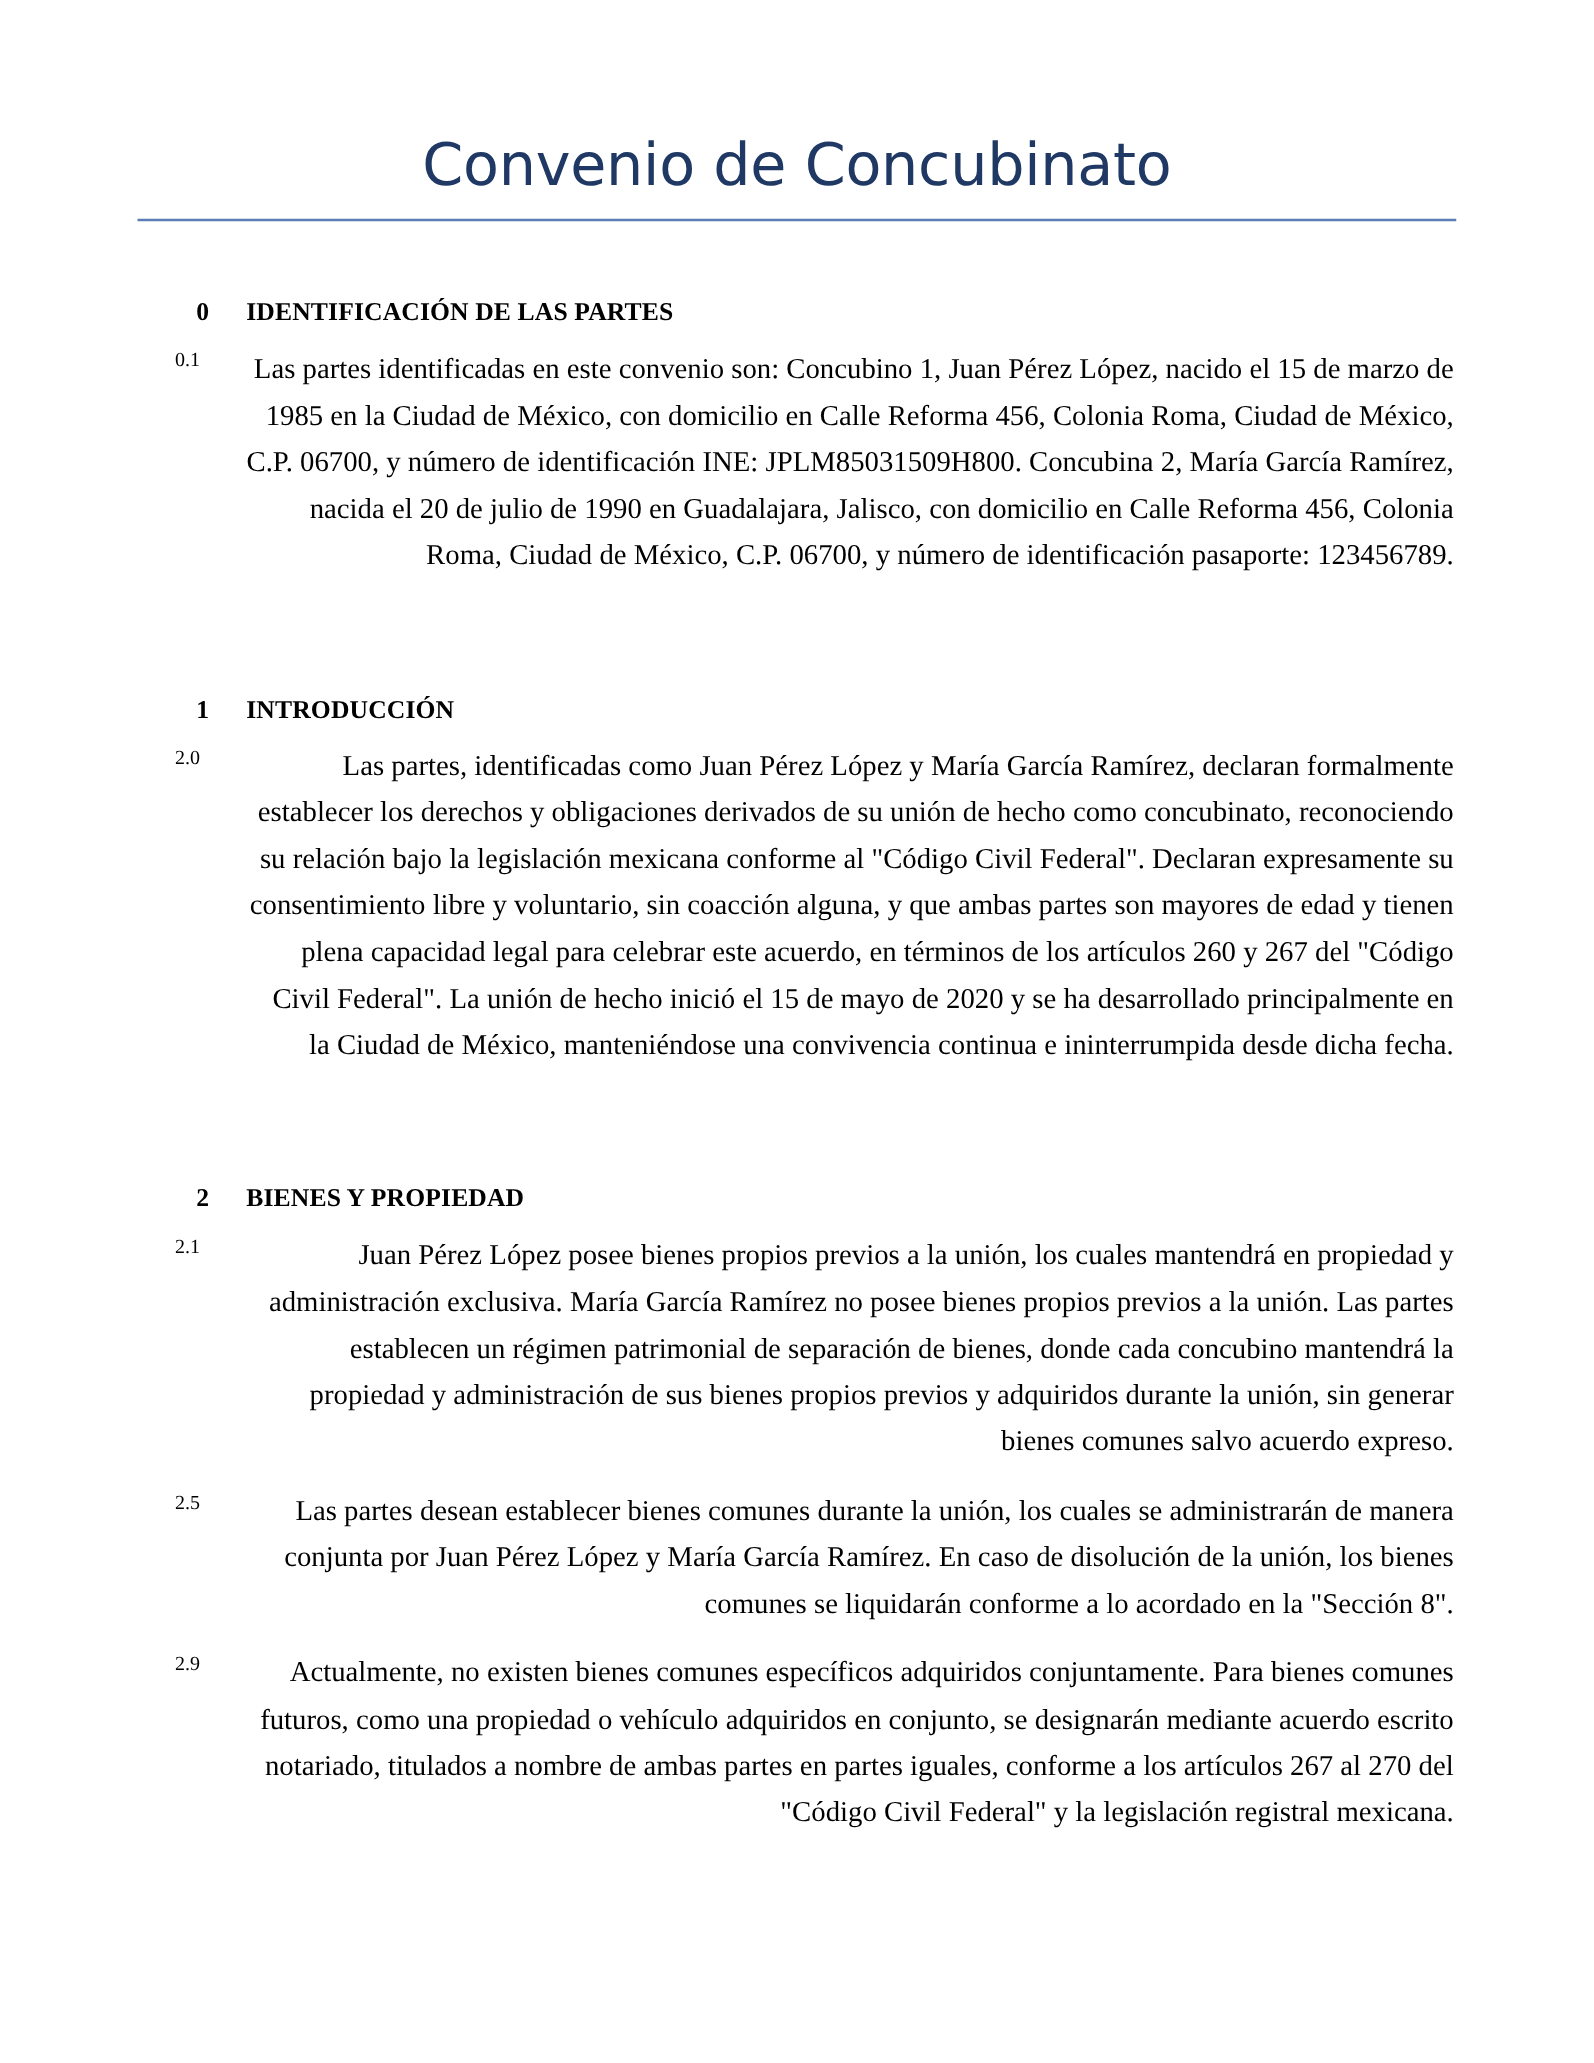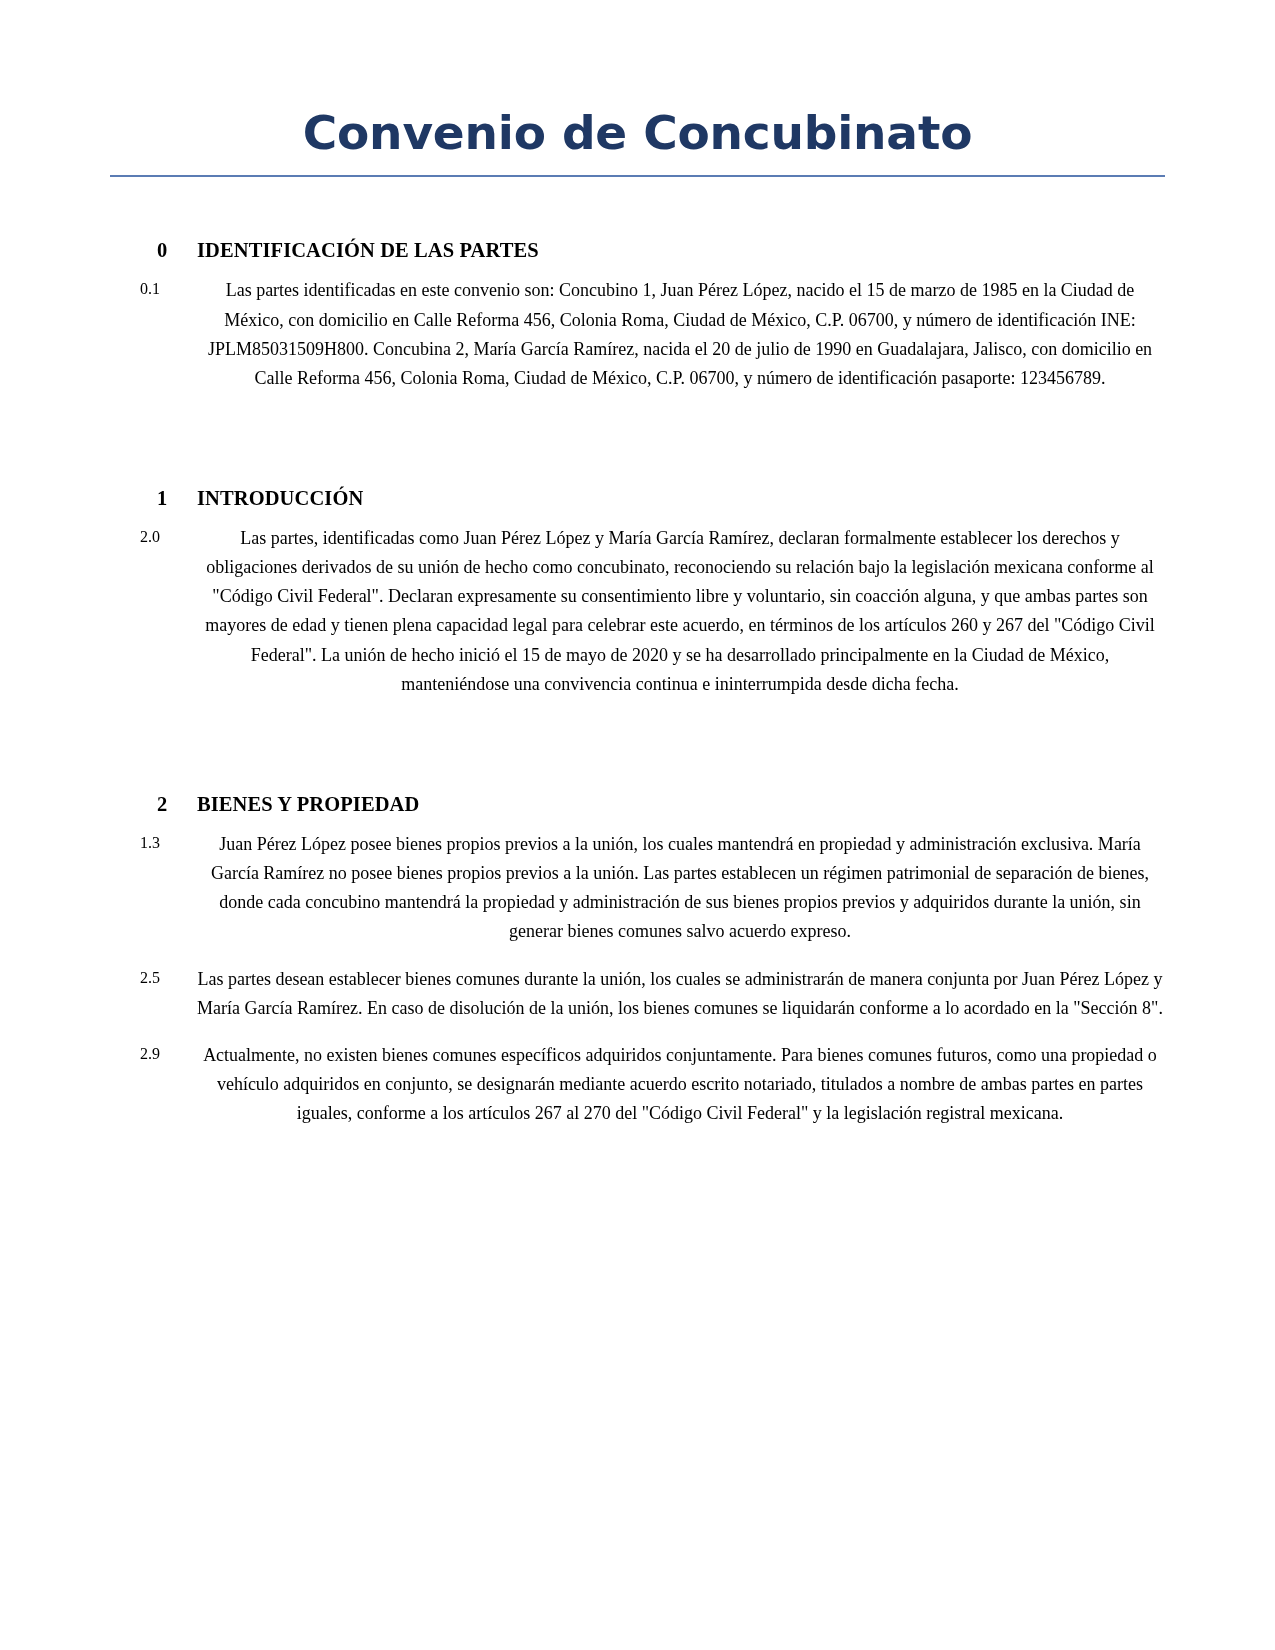--- a/index.html
+++ b/index.html
@@ -24,21 +24,21 @@
 
   
   .title-block {
     padding-top: 108px;
     padding-left: 110px;
     padding-right: 110px;
   }
   .doc-title {
     font-family: "DejaVu Sans", "Liberation Sans", sans-serif;
     font-size: 47px;
-    font-weight: 700;
+    font-weight: 400;
     color: #1F3864;
     text-align: center;
     letter-spacing: -0.2px;
     line-height: 1.05;
     margin: 0;
     padding-bottom: 18px;
   }
   .title-rule {
     height: 2px;
     background: #5B7CB4;
@@ -84,23 +84,23 @@
   .clause .cnum {
     width: 57px;
     flex: 0 0 57px;
     font-size: 16px;
     line-height: 1.62;
     text-align: left;
     box-sizing: border-box;
   }
   .clause .ctext {
     flex: 1;
-    font-size: 18px;
+    font-size: 23px;
     line-height: 1.62;
-    text-align: center;
+    text-align: right;
     hyphens: none;
   }
 
   .gap-lg { height: 44px; }
 </style>
 </head>
 <body>
 
 <div class="page">
 
@@ -131,21 +131,21 @@
       <span class="ctext">Las partes, identificadas como Juan Pérez López y María García Ramírez, declaran formalmente establecer los derechos y obligaciones derivados de su unión de hecho como concubinato, reconociendo su relación bajo la legislación mexicana conforme al "Código Civil Federal". Declaran expresamente su consentimiento libre y voluntario, sin coacción alguna, y que ambas partes son mayores de edad y tienen plena capacidad legal para celebrar este acuerdo, en términos de los artículos 260 y 267 del "Código Civil Federal". La unión de hecho inició el 15 de mayo de 2020 y se ha desarrollado principalmente en la Ciudad de México, manteniéndose una convivencia continua e ininterrumpida desde dicha fecha.</span>
     </div>
 
     <div class="gap-lg"></div>
 
     <div class="section-heading">
       <span class="num">2</span>
       <span class="htext">BIENES Y PROPIEDAD</span>
     </div>
     <div class="clause">
-      <span class="cnum">1.3</span>
+      <span class="cnum">2.1</span>
       <span class="ctext">Juan Pérez López posee bienes propios previos a la unión, los cuales mantendrá en propiedad y administración exclusiva. María García Ramírez no posee bienes propios previos a la unión. Las partes establecen un régimen patrimonial de separación de bienes, donde cada concubino mantendrá la propiedad y administración de sus bienes propios previos y adquiridos durante la unión, sin generar bienes comunes salvo acuerdo expreso.</span>
     </div>
     <div class="clause">
       <span class="cnum">2.5</span>
       <span class="ctext">Las partes desean establecer bienes comunes durante la unión, los cuales se administrarán de manera conjunta por Juan Pérez López y María García Ramírez. En caso de disolución de la unión, los bienes comunes se liquidarán conforme a lo acordado en la "Sección 8".</span>
     </div>
     <div class="clause">
       <span class="cnum">2.9</span>
       <span class="ctext">Actualmente, no existen bienes comunes específicos adquiridos conjuntamente. Para bienes comunes futuros, como una propiedad o vehículo adquiridos en conjunto, se designarán mediante acuerdo escrito notariado, titulados a nombre de ambas partes en partes iguales, conforme a los artículos 267 al 270 del "Código Civil Federal" y la legislación registral mexicana.</span>
     </div>

